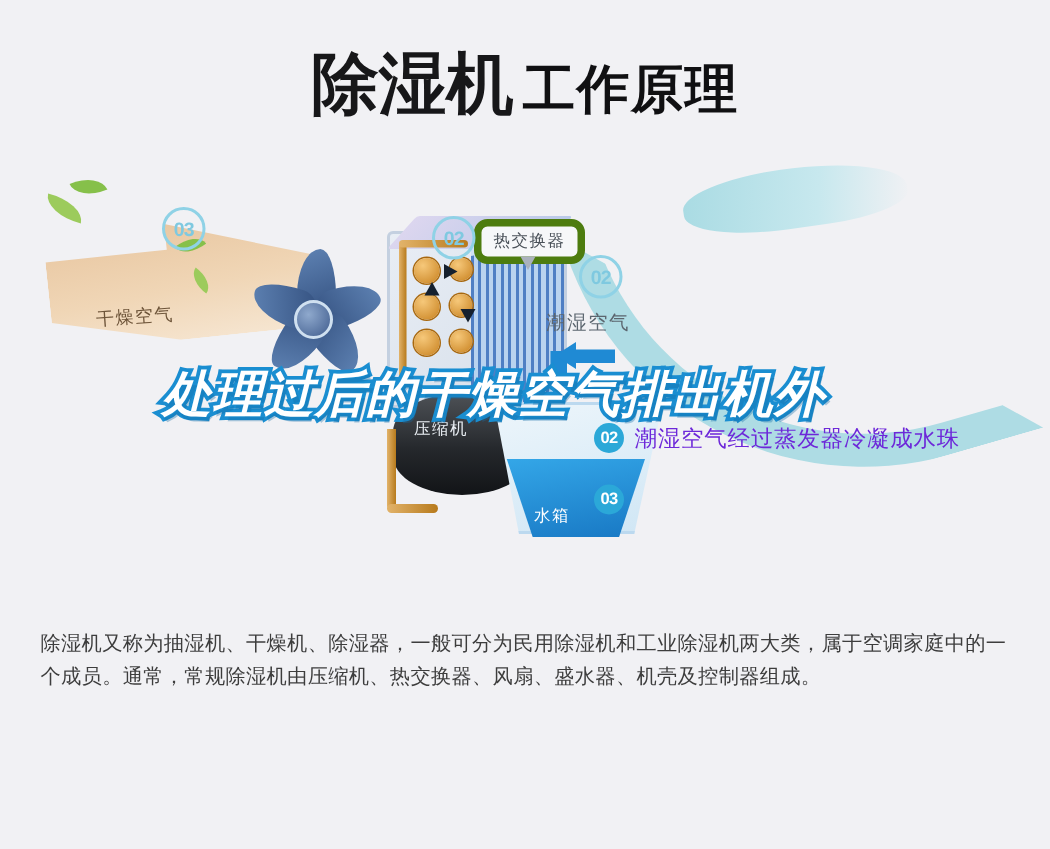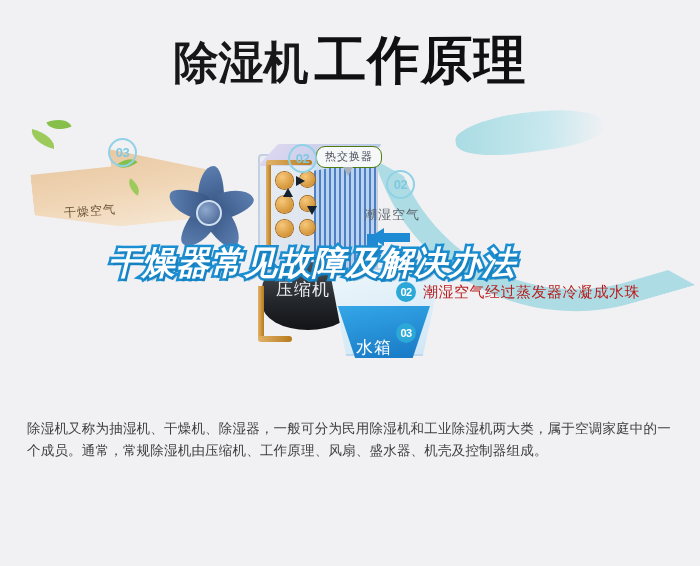--- a/index.html
+++ b/index.html
@@ -26,21 +26,21 @@
     white-space: nowrap;
   }
   .title-a {
     font-size: 45px;
     font-weight: bold;
     color: #171719;
     letter-spacing: 0px;
     vertical-align: baseline;
   }
   .title-b {
-    font-size: 52px;
+    font-size: 35px;
     font-weight: bold;
     color: #101012;
     letter-spacing: 1px;
     margin-left: 6px;
     vertical-align: baseline;
   }
 
   
   #illustration {
     position: absolute;
@@ -170,21 +170,21 @@
   .compressor {
     position: absolute;
     left: 262px; top: 152px;
     width: 92px; height: 68px;
     background: linear-gradient(180deg, #4e5257 0%, #25282c 55%, #121417 100%);
     border-radius: 46px / 26px;
   }
   .compressor-label {
     position: absolute;
     left: 276px; top: 168px;
-    font-size: 17px;
+    font-size: 11px;
     color: #e9eef3;
     letter-spacing: 1px;
   }
 
   
   .tank-outer {
     position: absolute;
     left: 322px; top: 158px;
     width: 120px; height: 88px;
     background: linear-gradient(165deg, #eef6fb 0%, #cfe6f5 100%);
@@ -194,21 +194,21 @@
   .tank-water {
     position: absolute;
     left: 334px; top: 196px;
     width: 96px; height: 52px;
     background: linear-gradient(170deg, #34a7e8 0%, #1878c4 100%);
     clip-path: polygon(4% 0%, 100% 0%, 82% 100%, 22% 100%);
   }
   .tank-label {
     position: absolute;
     left: 356px; top: 226px;
-    font-size: 17px;
+    font-size: 11px;
     color: #ffffff;
     letter-spacing: 1px;
   }
   .blue-arrow-down {
     position: absolute;
     left: 362px; top: 140px;
     width: 0; height: 0;
     border-left: 11px solid transparent;
     border-right: 11px solid transparent;
     border-top: 16px solid #1f8ad4;
@@ -233,21 +233,21 @@
     width: 26px; height: 9px;
     background: #1f8ad4;
   }
 
   
   .callout {
     position: absolute;
     left: 316px; top: 36px;
     padding: 2px 8px 3px;
     background: #f6f7f9;
-    border: 1px solid #4d7c0f;
+    border: 5px solid #4d7c0f;
     border-radius: 9px;
     font-size: 11px;
     color: #4a5159;
     white-space: nowrap;
     letter-spacing: 1px;
   }
   .callout:after {
     content: "";
     position: absolute;
     left: 26px; bottom: -9px;
@@ -306,21 +306,21 @@
     font-size: 11px;
     font-weight: bold;
     display: flex;
     align-items: center;
     justify-content: center;
     margin-right: 7px;
     letter-spacing: -.5px;
   }
   .step-row .txt {
     font-size: 15px;
-    color: #b91c1c;
+    color: #6d28d9;
     letter-spacing: .5px;
     white-space: nowrap;
   }
   .step-row.hidden-by-overlay { visibility: hidden; }
 
   
   #overlay-title {
     position: absolute;
     left: 108px;
     top: 244px;
@@ -426,17 +426,17 @@
   </div>
   <div class="step-row">
     <span class="num">02</span>
     <span class="txt">潮湿空气经过蒸发器冷凝成水珠</span>
   </div>
   <div class="step-row">
     <span class="num">03</span>
   </div>
 </div>
 
-<div id="overlay-title">干燥器常见故障及解决办法</div>
+<div id="overlay-title">处理过后的干燥空气排出机外</div>
 
 <div id="body-copy">
-  <p>除湿机又称为抽湿机、干燥机、除湿器，一般可分为民用除湿机和工业除湿机两大类，属于空调家庭中的一个成员。通常，常规除湿机由压缩机、工作原理、风扇、盛水器、机壳及控制器组成。</p>
+  <p>除湿机又称为抽湿机、干燥机、除湿器，一般可分为民用除湿机和工业除湿机两大类，属于空调家庭中的一个成员。通常，常规除湿机由压缩机、热交换器、风扇、盛水器、机壳及控制器组成。</p>
 </div>
 
 </body></html>

